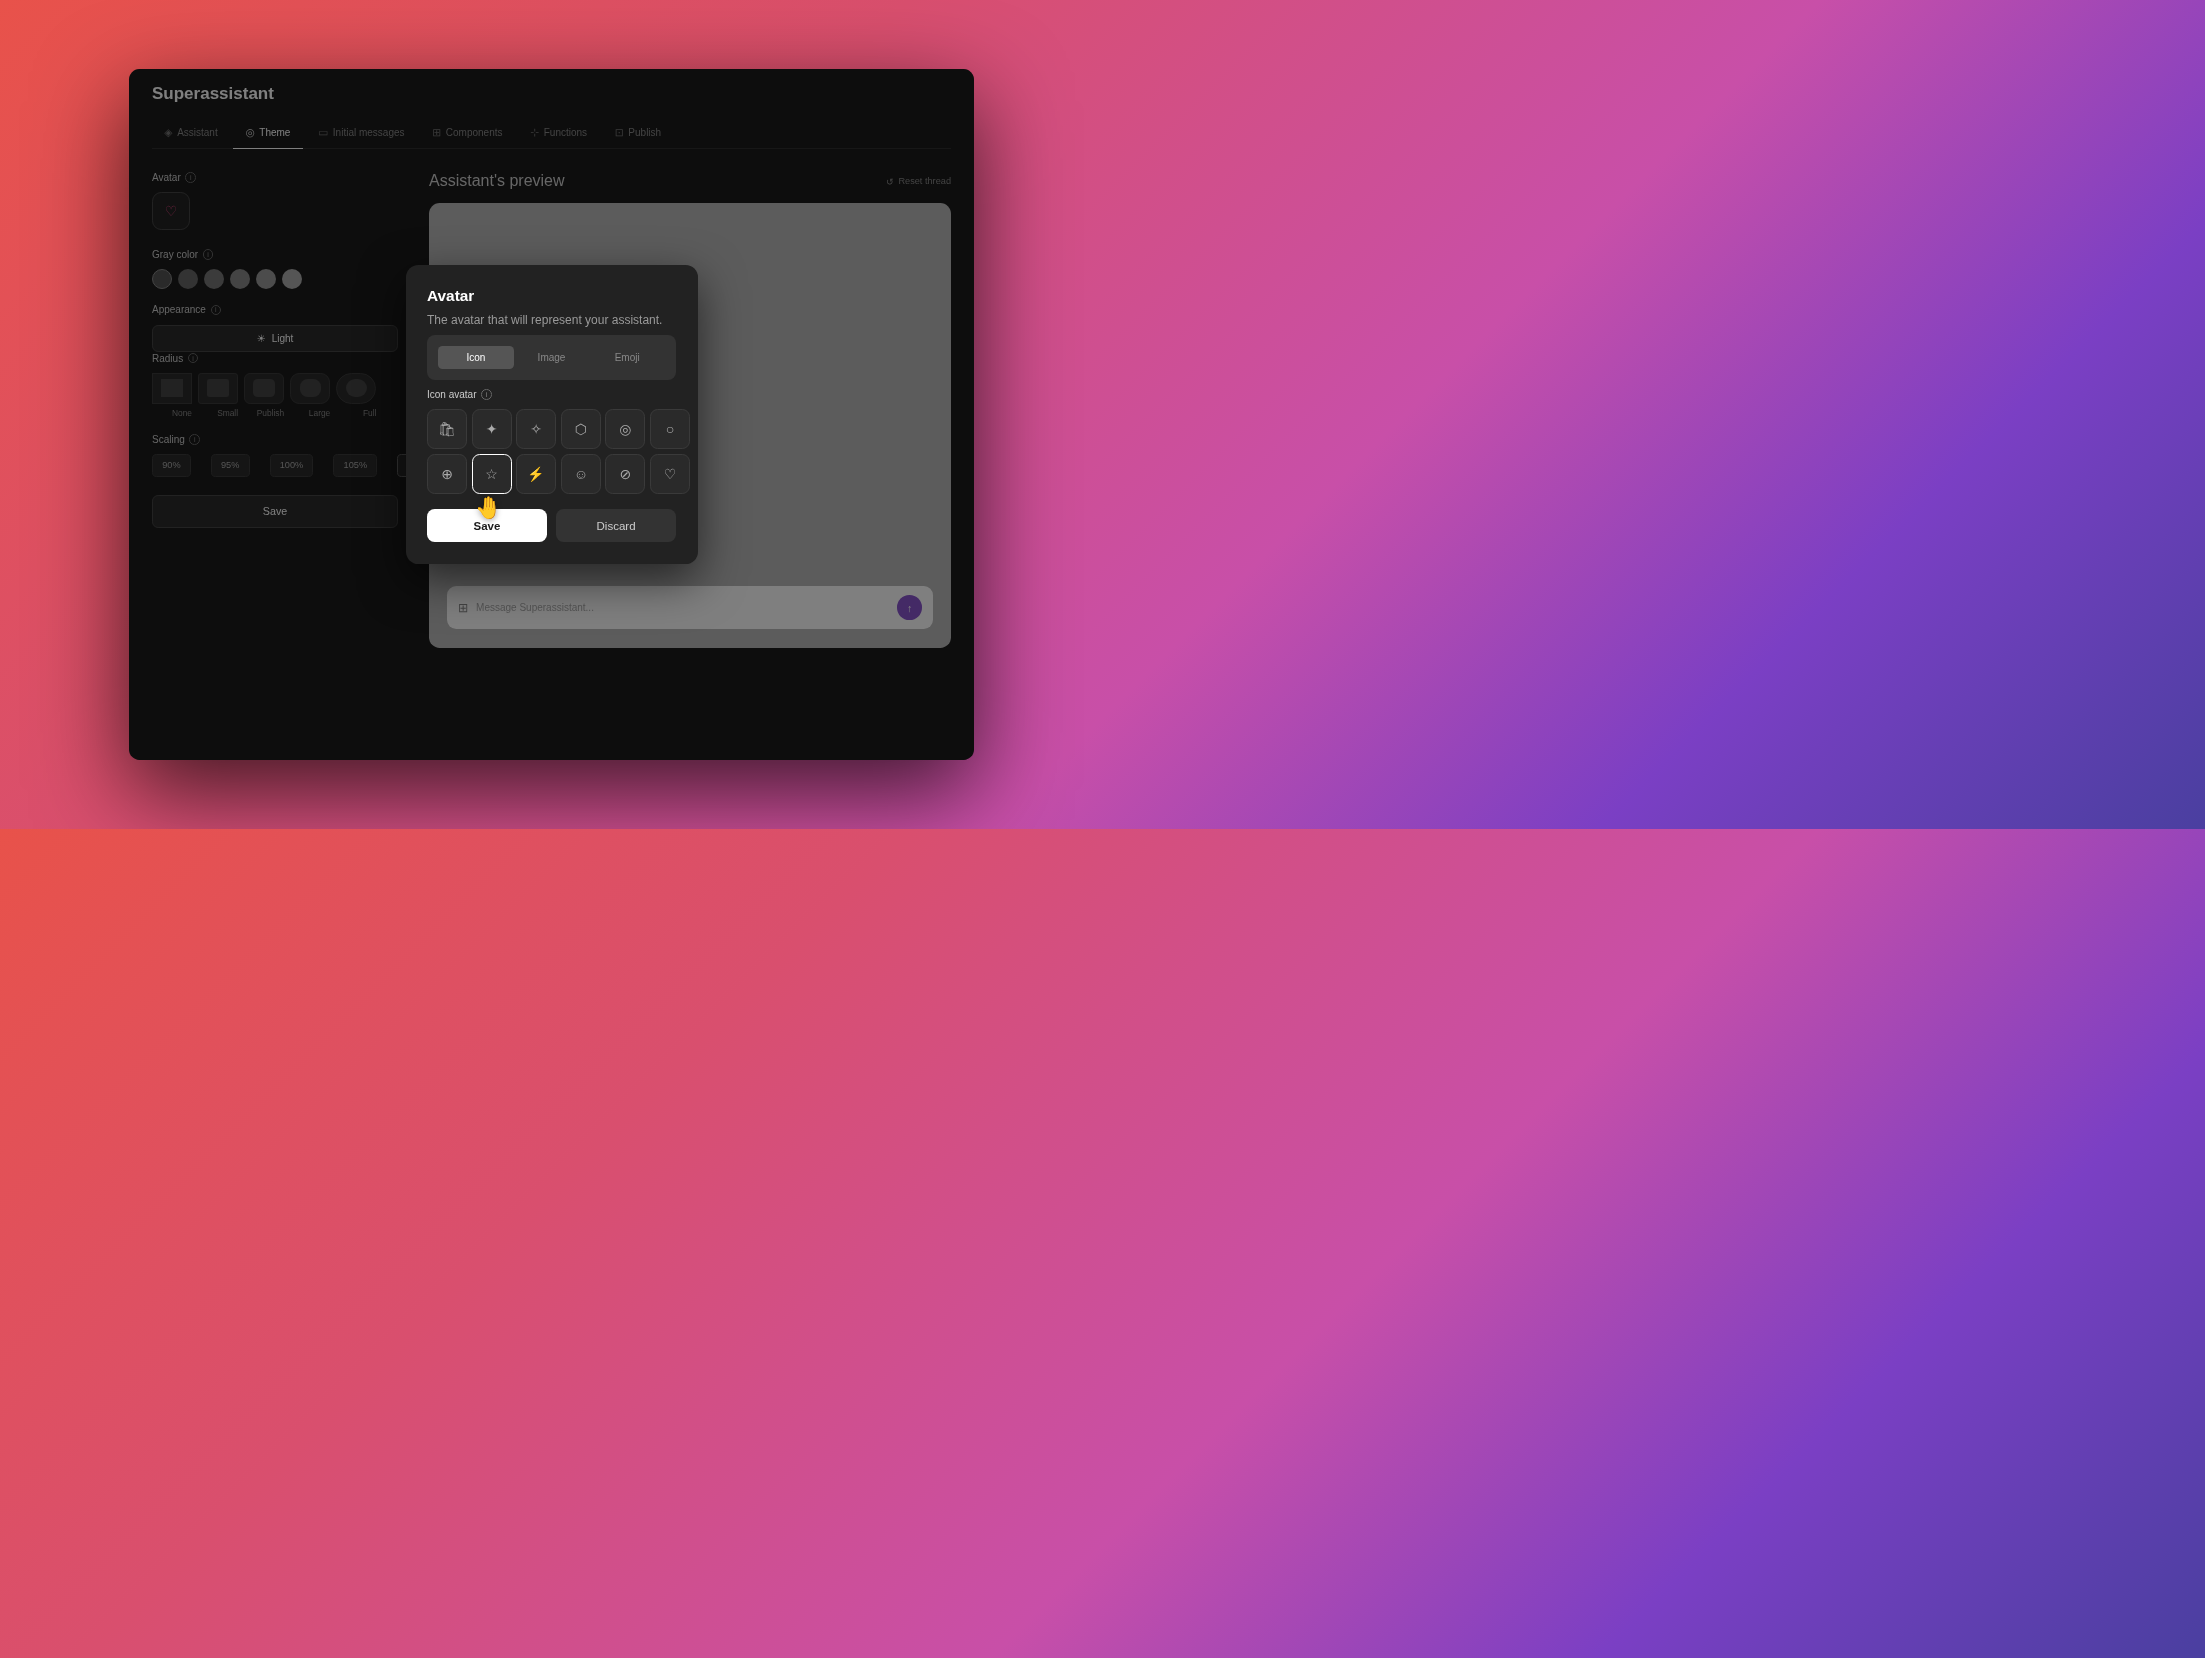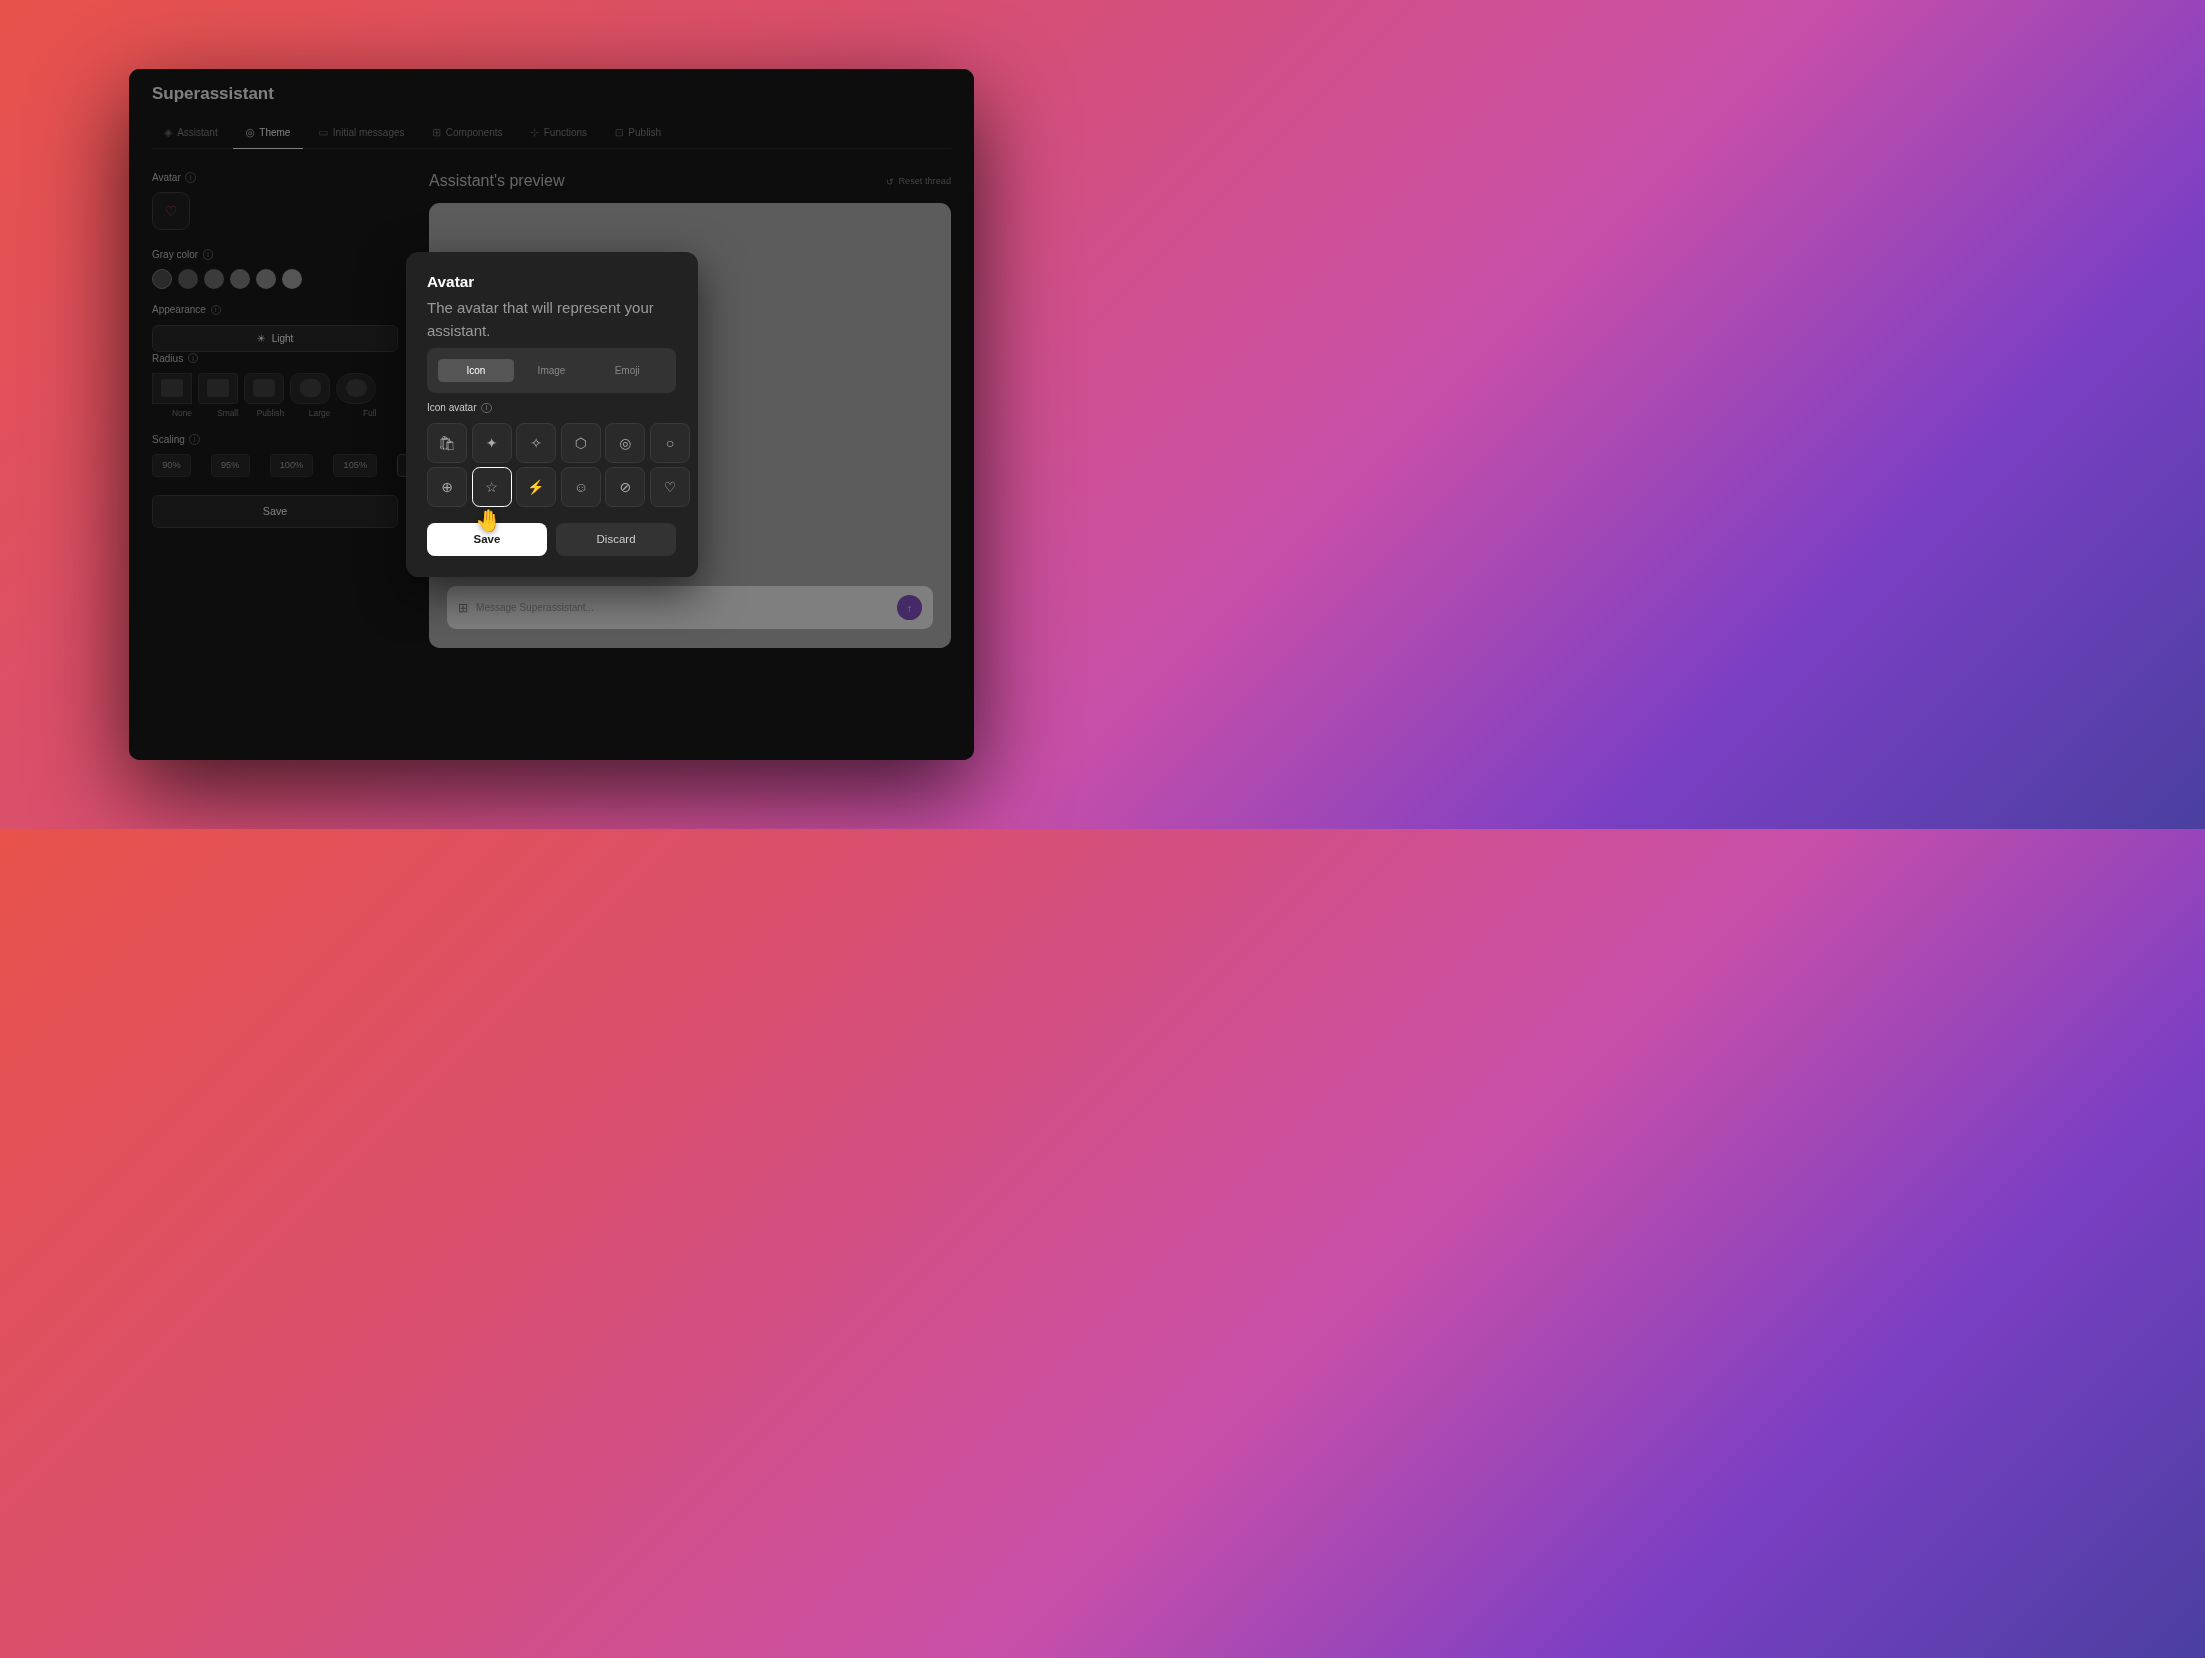--- a/index.html
+++ b/index.html
@@ -351,21 +351,21 @@
       box-shadow: 0 15.4px 46px rgba(0,0,0,0.6);
     }
     .modal-title {
       color: #ffffff;
       font-size: 15.4px;
       font-weight: 600;
       margin-bottom: 6.1px;
     }
     .modal-subtitle {
       color: #999;
-      font-size: 15px;
+      font-size: 12px;
       margin-bottom: 6px;
       line-height: 1.5;
     }
     .modal-tabs {
       display: flex;
       gap: 0;
       background: #333;
       border-radius: 8px;
       padding: 11px;
       margin-bottom: 9px;

